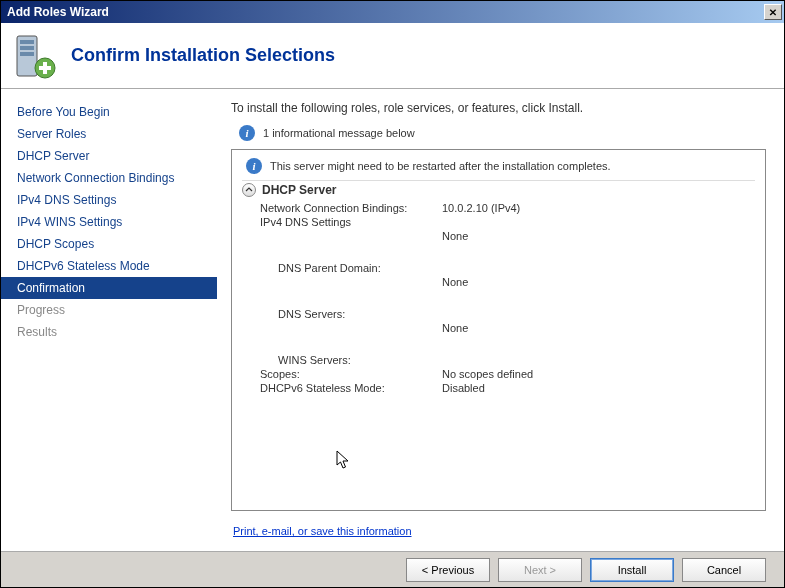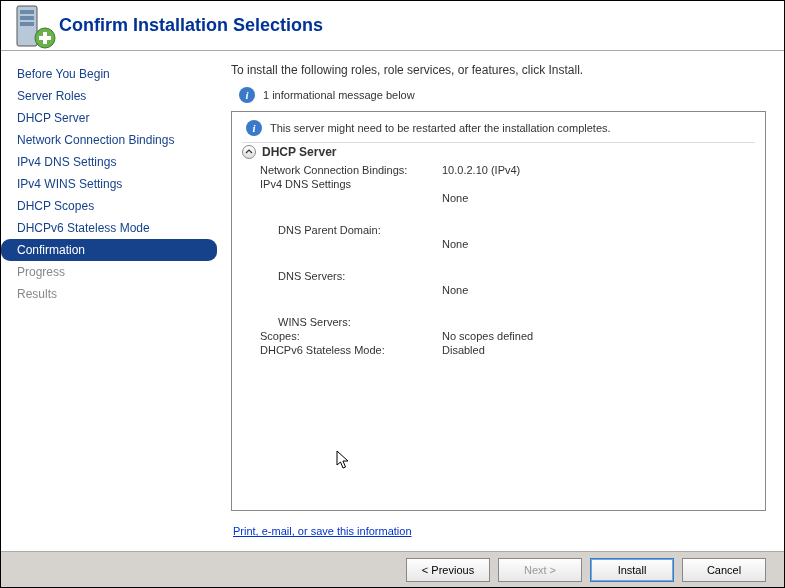--- a/index.html
+++ b/index.html
@@ -4,30 +4,30 @@
   <style>
     * { box-sizing: border-box; margin: 0; padding: 0; }
     body { font-family: "Segoe UI", Tahoma, sans-serif; background: #d6d3ce; width: 785px; height: 588px; overflow: hidden; }
     
     .window { width: 785px; height: 588px; border: 1px solid #000; background: #d6d3ce; display: flex; flex-direction: column; }
     
     .titlebar { height: 22px; background: linear-gradient(to right, #0a246a, #a6caf0); display: flex; align-items: center; justify-content: space-between; padding: 0 2px 0 6px; }
     .titlebar-text { color: #fff; font-weight: bold; font-size: 12px; }
     .close-btn { width: 18px; height: 16px; background: #d6d3ce; border: 1px solid #fff; border-right-color: #555; border-bottom-color: #555; display: flex; align-items: center; justify-content: center; font-size: 10px; font-weight: bold; cursor: pointer; font-family: Arial; }
     
-    .header { height: 50px; background: #fff; border-bottom: 1px solid #aaa; display: flex; align-items: center; padding-left: 10px; }
+    .header { height: 66px; background: #fff; border-bottom: 1px solid #aaa; display: flex; align-items: center; padding-left: 10px; gap: 12px; }
     .header-icon { width: 48px; height: 48px; position: relative; }
     .header-title { font-size: 18px; font-weight: 600; color: #003399; }
     
     .content { flex: 1; display: flex; background: #ffffff; }
     
     .sidebar { width: 216px; padding-top: 12px; }
     .nav-item { padding: 4px 8px 4px 16px; font-size: 12px; color: #15428b; cursor: pointer; }
     .nav-item.child { }
-    .nav-item.selected { background: #15428b; color: #fff; border-radius: 9px; }
+    .nav-item.selected { background: #15428b; color: #fff; }
     .nav-item.disabled { color: #888; }
     
     .main { flex: 1; padding: 12px 18px 6px 14px; display: flex; flex-direction: column; }
     .intro-text { font-size: 12px; color: #333; margin-bottom: 10px; }
     .info-line { display: flex; align-items: center; gap: 8px; font-size: 11px; color: #333; margin-bottom: 8px; margin-left: 8px; }
     .info-icon { width: 16px; height: 16px; border-radius: 50%; background: #3a7ac8; color: #fff; display: flex; align-items: center; justify-content: center; font-size: 11px; font-style: italic; font-weight: bold; font-family: Georgia, serif; }
     
     .info-box { flex: 1; background: #fff; border: 1px solid #888; padding: 6px 10px 10px 10px; overflow: auto; }
     .restart-msg { display: flex; align-items: center; gap: 8px; font-size: 11px; color: #333; padding: 2px 0 4px 4px; }
     .section-header { display: flex; align-items: center; gap: 6px; font-weight: bold; font-size: 12px; color: #333; padding: 2px 0 4px 0; border-top: 1px solid #ddd; margin-top: 2px;}
@@ -47,20 +47,24 @@
     .btn { min-width: 84px; height: 24px; font-size: 11px; border: 1px solid #888; background: linear-gradient(#fefefe, #e8e8e8); cursor: pointer; padding: 0 10px; }
     .btn.default { border: 1px solid #3a7ac8; box-shadow: 0 0 0 1px #7aa7e0 inset; }
     .btn:disabled { color: #999; cursor: default; }
 
     .cursor { position: absolute; left: 336px; top: 450px; pointer-events: none; }
   </style>
 </head>
 <body>
 
 <div class="window">
+  <div class="titlebar">
+    <span class="titlebar-text">Add Roles Wizard</span>
+    <div class="close-btn">✕</div>
+  </div>
 
   <div class="header">
     <div class="header-icon">
       <svg width="48" height="48" viewBox="0 0 48 48">
         <rect x="6" y="4" width="20" height="40" rx="2" fill="#b8c8d8" stroke="#555" stroke-width="1"></rect>
         <rect x="9" y="8" width="14" height="4" fill="#6a8aaa"></rect>
         <rect x="9" y="14" width="14" height="4" fill="#6a8aaa"></rect>
         <rect x="9" y="20" width="14" height="4" fill="#6a8aaa"></rect>
         <circle cx="34" cy="36" r="10" fill="#6ab04c" stroke="#3d7a2a" stroke-width="1"></circle>
         <rect x="32" y="30" width="4" height="12" fill="#fff"></rect>

